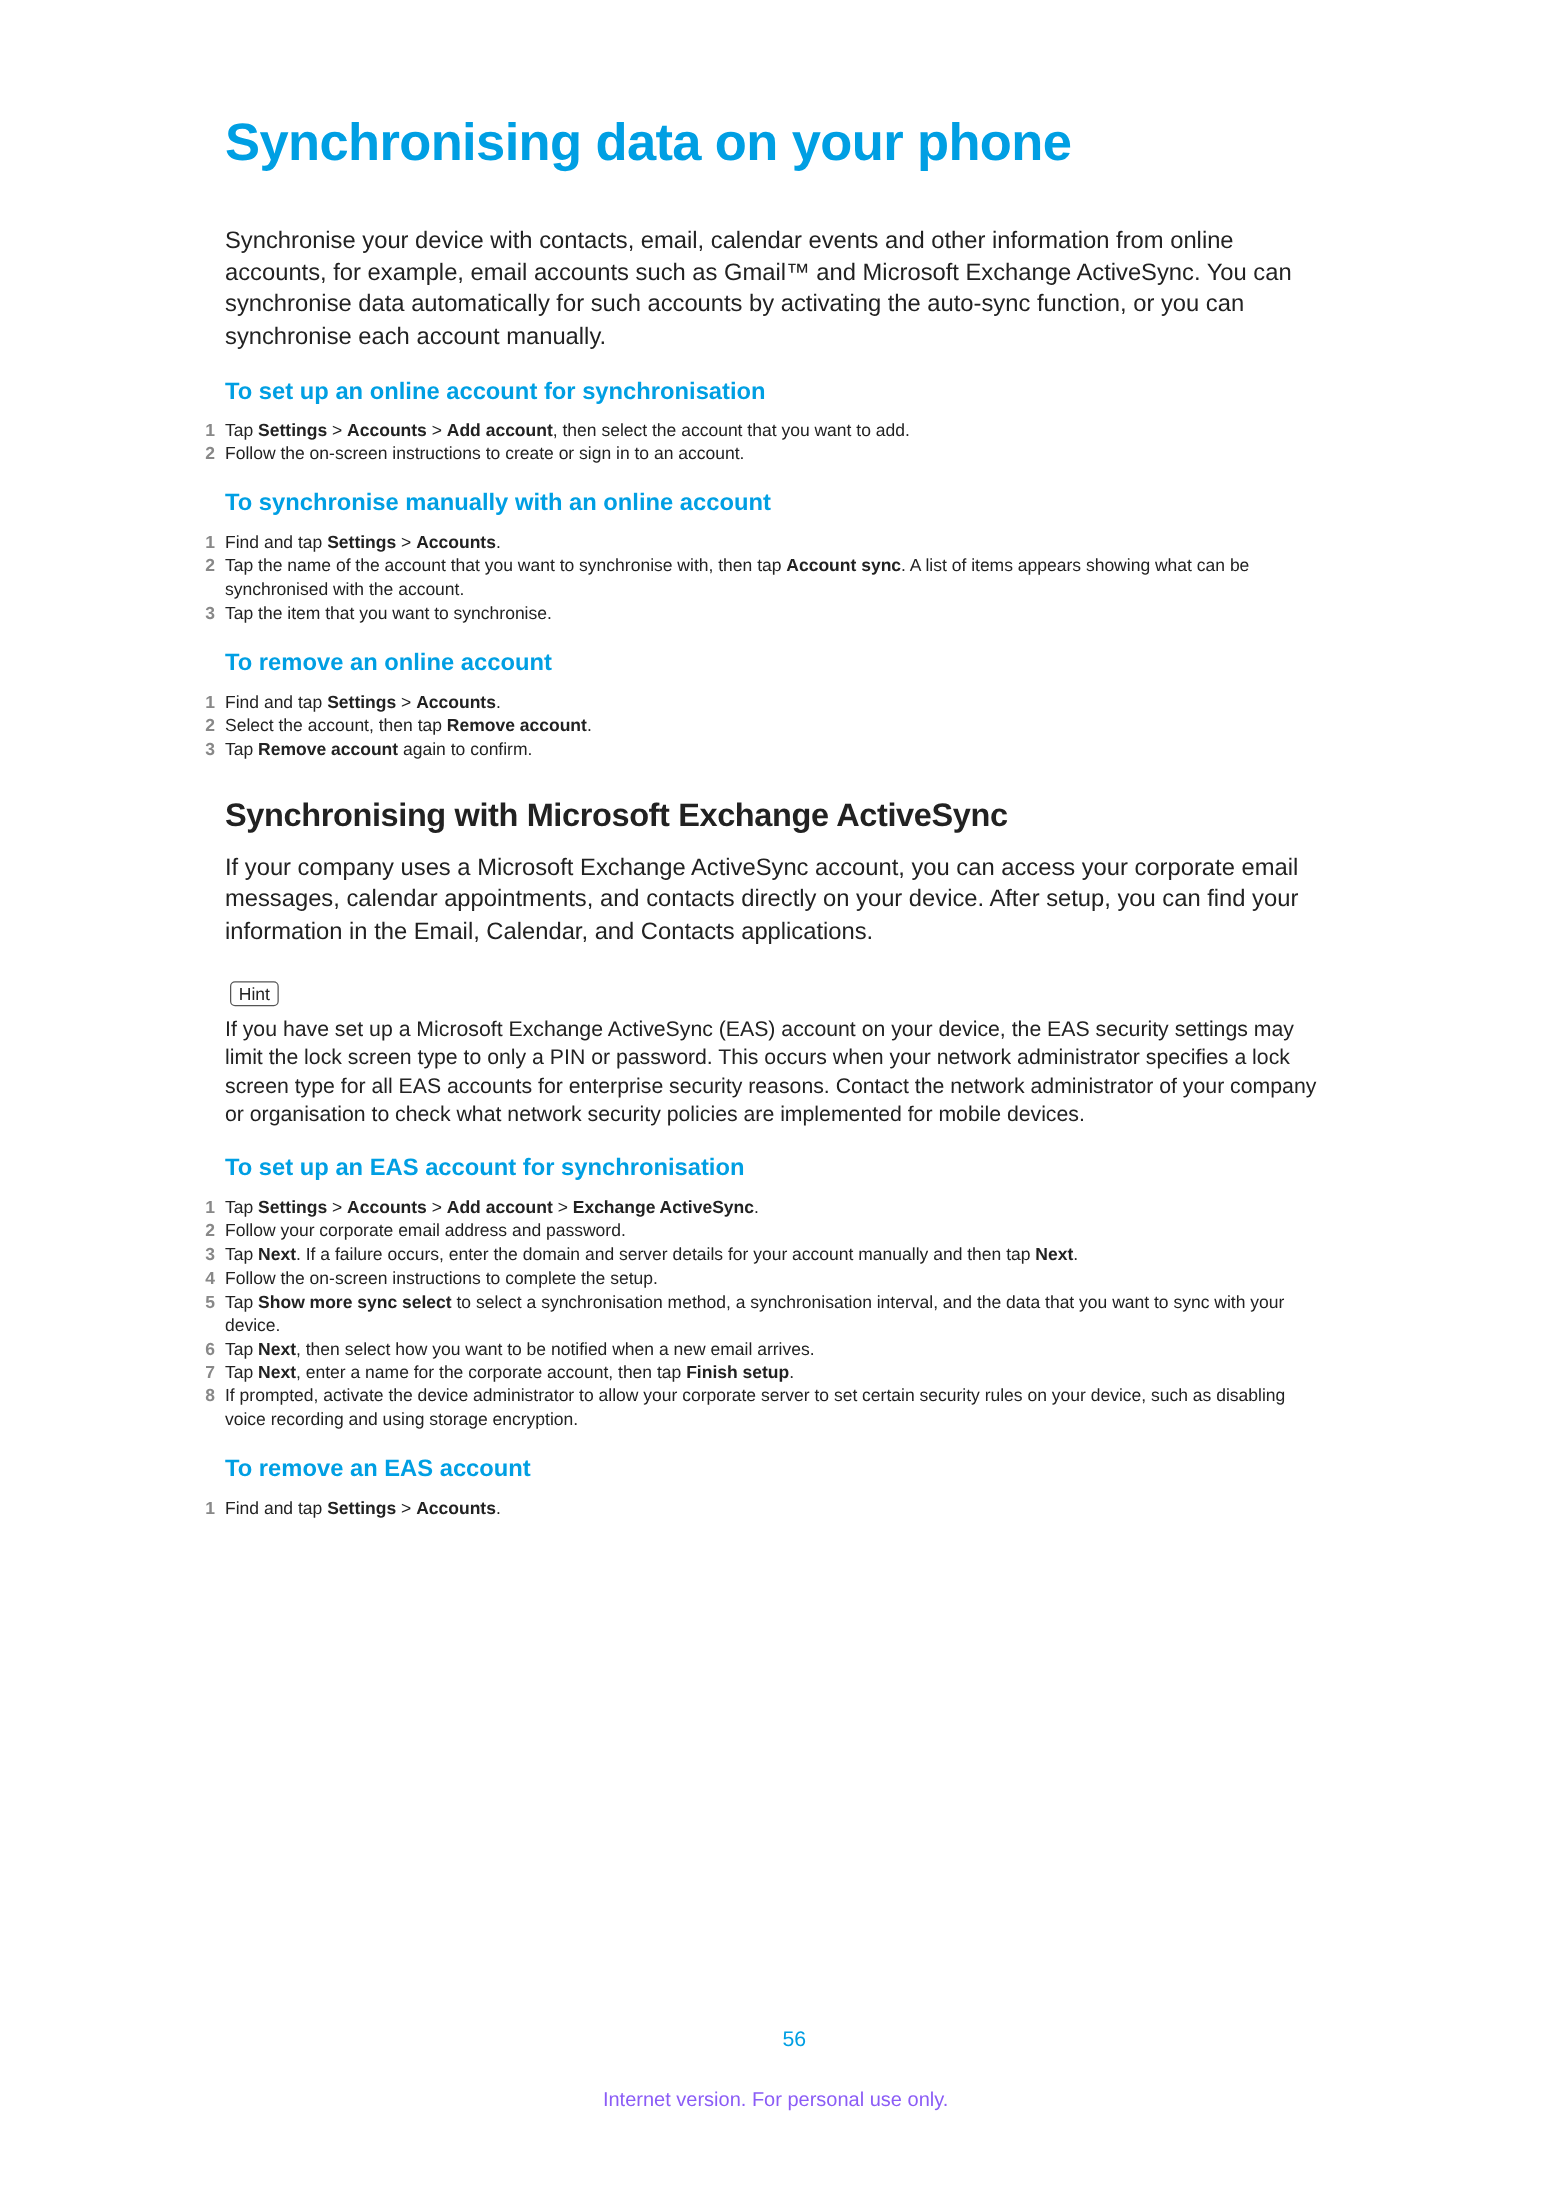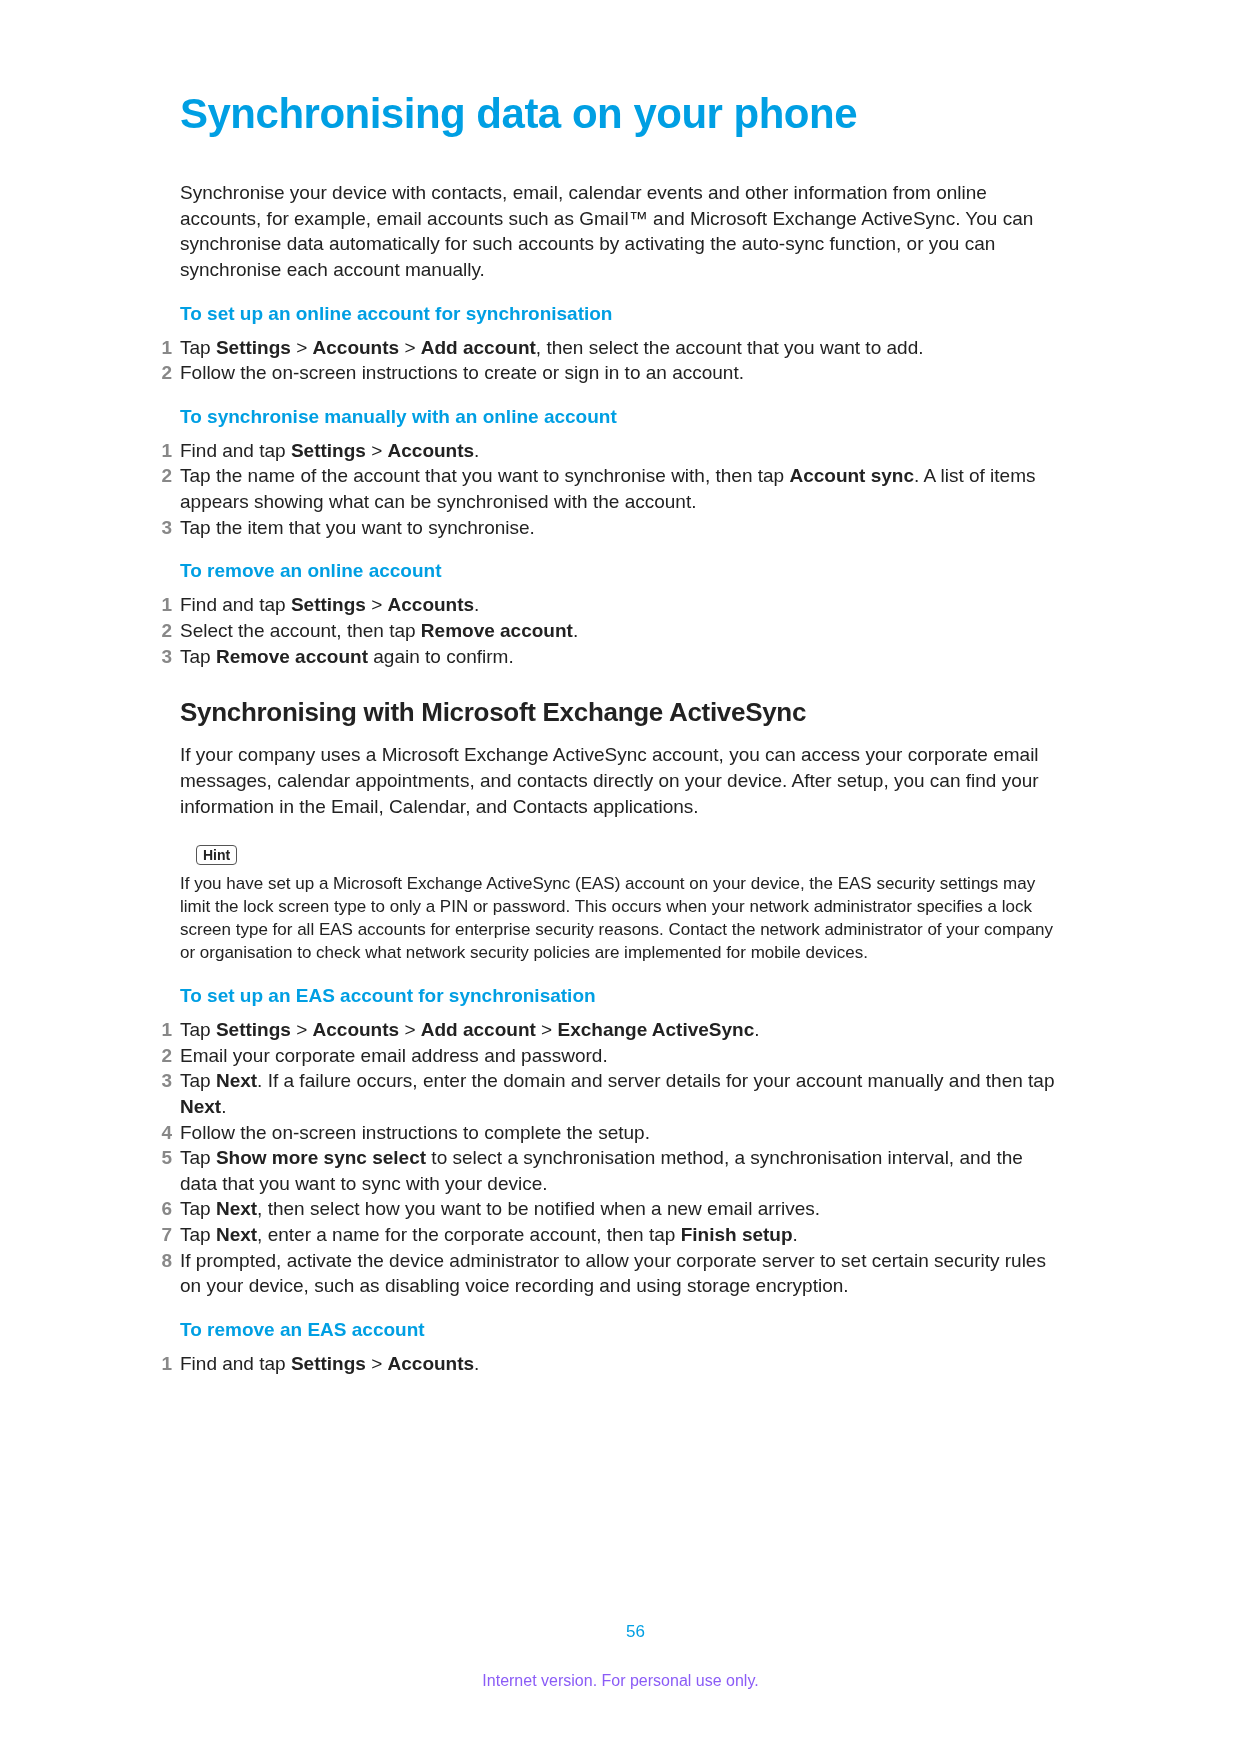--- a/index.html
+++ b/index.html
@@ -48,21 +48,21 @@
     margin: 8px 0 10px 0;
   }
   ol.steps {
     margin: 0 0 20px 0;
     padding: 0 0 0 0;
     list-style: none;
     counter-reset: step;
   }
   ol.steps > li {
     counter-increment: step;
-    font-size: 19px;
+    font-size: 14px;
     line-height: 1.35;
     position: relative;
     padding-left: 0;
     margin-left: -28px;
     padding-left: 28px;
   }
   ol.steps > li::before {
     content: counter(step);
     position: absolute;
     left: 0;
@@ -70,23 +70,23 @@
     width: 20px;
     text-align: right;
     color: #888;
     font-weight: 700;
   }
   .hint-tag {
     display: inline-block;
     border: 1.5px solid #555;
     border-radius: 4px;
     font-size: 14px;
-    font-weight: 700;
+    font-weight: 400;
     padding: 1px 6px;
-    margin: 6px 0 2px 16px;
+    margin: 6px 0 2px 4px;
   }
   .pgnum {
     position: absolute;
     bottom: 112px;
     left: 15px;
     width: 100%;
     text-align: center;
     color: #009fe3;
     font-size: 17px;
   }
@@ -134,21 +134,21 @@
   
   <h2 class="section" style="margin-top:28px;">Synchronising with Microsoft Exchange ActiveSync</h2>
   <p class="body">If your company uses a Microsoft Exchange ActiveSync account, you can access your corporate email messages, calendar appointments, and contacts directly on your device. After setup, you can find your information in the Email, Calendar, and Contacts applications.</p>
 
   <span class="hint-tag">Hint</span>
   <p class="note">If you have set up a Microsoft Exchange ActiveSync (EAS) account on your device, the EAS security settings may limit the lock screen type to only a PIN or password. This occurs when your network administrator specifies a lock screen type for all EAS accounts for enterprise security reasons. Contact the network administrator of your company or organisation to check what network security policies are implemented for mobile devices.</p>
 
   <div class="subhead">To set up an EAS account for synchronisation</div>
   <ol class="steps">
     <li>Tap <b>Settings</b> &gt; <b>Accounts</b> &gt; <b>Add account</b> &gt; <b>Exchange ActiveSync</b>.</li>
-    <li>Email your corporate email address and password.</li>
+    <li>Follow your corporate email address and password.</li>
     <li>Tap <b>Next</b>. If a failure occurs, enter the domain and server details for your account manually and then tap <b>Next</b>.</li>
     <li>Follow the on-screen instructions to complete the setup.</li>
     <li>Tap <b>Show more sync select</b> to select a synchronisation method, a synchronisation interval, and the data that you want to sync with your device.</li>
     <li>Tap <b>Next</b>, then select how you want to be notified when a new email arrives.</li>
     <li>Tap <b>Next</b>, enter a name for the corporate account, then tap <b>Finish setup</b>.</li>
     <li>If prompted, activate the device administrator to allow your corporate server to set certain security rules on your device, such as disabling voice recording and using storage encryption.</li>
   </ol>
 
   <div class="subhead">To remove an EAS account</div>
   <ol class="steps">

